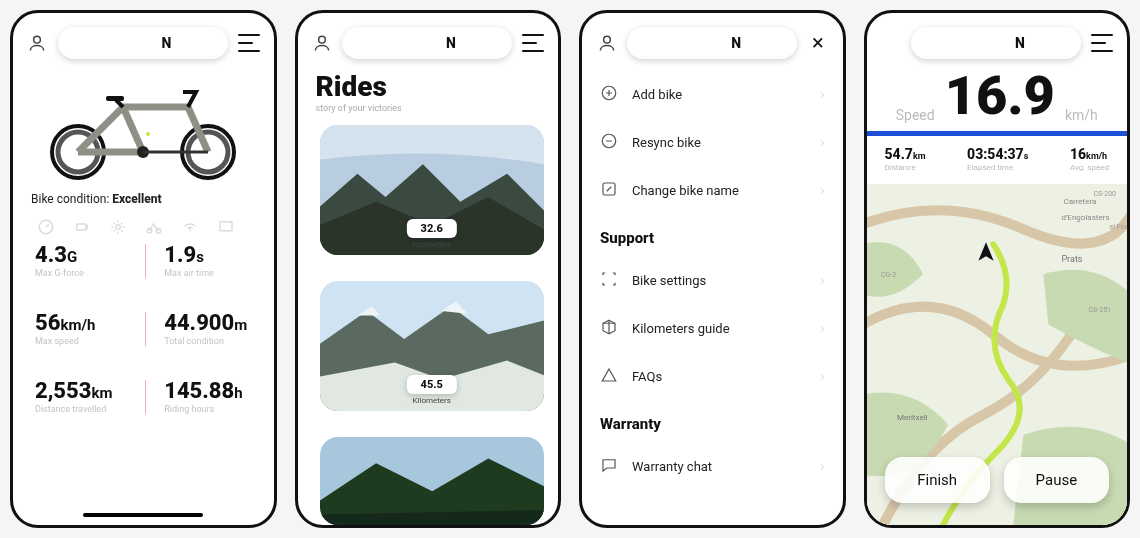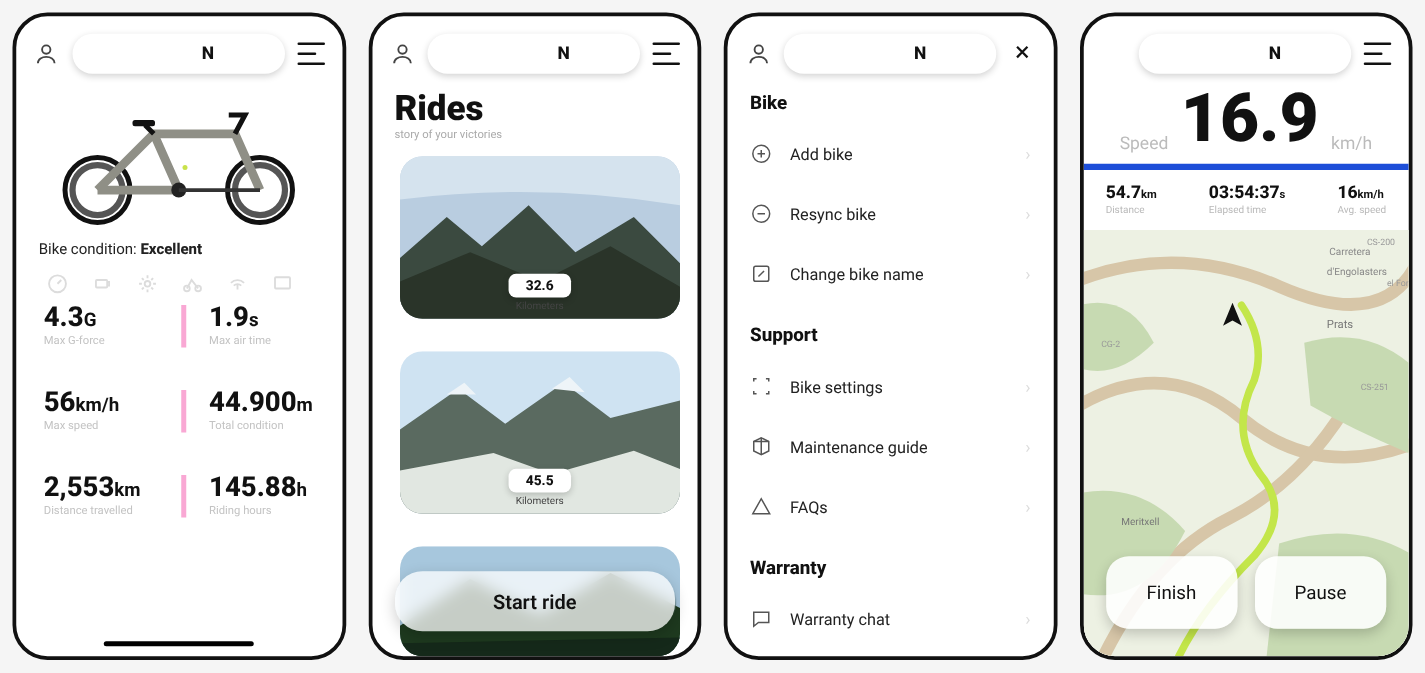--- a/index.html
+++ b/index.html
@@ -22,21 +22,21 @@
 .bike-illus{height:115px;display:flex;align-items:center;justify-content:center}
 .bike-illus svg{width:230px;height:110px}
 .condition{padding:8px 1px 6px 18px;font-size:12px;color:#222}
 .condition b{font-weight:800}
 .cond-icons{display:flex;gap:18px;padding:6px 0 8px 24px;color:#dcdcdc}
 .cond-icons .ic{width:18px;height:18px}
 .stats{display:grid;grid-template-columns:1fr 1fr;padding:0 18px 0 22px;row-gap:34px}
 .stat .v{font-size:22px;font-weight:800;color:#111;line-height:1}
 .stat .v .u{font-size:15px;font-weight:700}
 .stat .lab{font-size:9px;color:#c3c3c3;margin-top:2px}
-.divV{border-left:4px solid #f9a8d4;padding-left:18px}
+.divV{border-left:1px solid #f9a8d4;padding-left:18px}
 
 .rides-title{padding:4px 0 2px 18px}
 .rides-title h1{font-size:28px;font-weight:900;color:#111;line-height:1}
 .rides-title .sub{font-size:9px;color:#aaa;margin-top:2px}
 .ride-list{flex:1;overflow:hidden;display:flex;flex-direction:column;gap:26px;padding:10px 14px 0 22px}
 .ride-card{position:relative;border-radius:18px;overflow:hidden;height:145px}
 .ride-card.short{height:98px}
 .mtn{width:100%;height:100%}
 .ride-badge{position:absolute;bottom:6px;left:50%;transform:translateX(-50%);text-align:center}
 .ride-badge .b{background:#fff;border-radius:6px;padding:3px 14px;font-size:11px;font-weight:800;color:#111;box-shadow:0 2px 6px rgba(0,0,0,.2)}
@@ -56,21 +56,21 @@
 .speed-row .big{font-size:54px;font-weight:900;color:#111;line-height:1}
 .speed-row .r1{font-size:14px;color:#bbb}
 .meta-row{display:flex;justify-content:space-between;padding:10px 18px 12px 18px;border-top:5px solid #1d4ed8;margin-top:8px}
 .meta-row .m .v2{font-size:14px;font-weight:800;color:#111}
 .meta-row .m .v2 .u{font-size:9px;font-weight:700}
 .meta-row .m .l2{font-size:8px;color:#b9b9b9;margin-top:1px}
 .map{flex:1;position:relative;background:#eef3e6;overflow:hidden}
 .map svg{width:100%;height:100%}
 .map .cursor{position:absolute;top:55px;left:46%;transform:translateX(-50%)}
 .ride-ctrls{position:absolute;left:18px;right:18px;bottom:22px;display:flex;gap:14px}
-.ride-ctrls .btn{flex:1;height:58px;border-radius:18px;background:rgba(255,255,255,.88);box-shadow:0 4px 10px rgba(0,0,0,.2);display:flex;align-items:center;justify-content:center;font-size:15px;color:#111}
+.ride-ctrls .btn{flex:1;height:46px;border-radius:18px;background:rgba(255,255,255,.88);box-shadow:0 4px 10px rgba(0,0,0,.2);display:flex;align-items:center;justify-content:center;font-size:15px;color:#111}
 </style>
 </head>
 <body>
 
 <div class="phone">
   <div class="topbar">
     <div class="iconcircle">
       <svg viewBox="0 0 24 24" width="20" height="20" fill="none" stroke="currentColor" stroke-width="1.8">
           <circle cx="12" cy="8" r="4"></circle>
           <path d="M4 21c0-4 4-6 8-6s8 2 8 6"></path>
@@ -221,21 +221,20 @@
         </div>
     </div>
     <div class="ride-card short">
       <svg class="mtn" viewBox="0 0 240 98" preserveAspectRatio="xMidYMid slice">
         <rect width="240" height="98" fill="#a7c7dd"></rect>
         <path d="M0 70 L60 30 L120 60 L180 25 L240 55 L240 98 L0 98 Z" fill="#1e3a1f"></path>
         <path d="M0 85 L240 80 L240 98 L0 98 Z" fill="#15291a"></path>
       </svg>
     </div>
   </div>
-  <div class="start-ride">Start ride</div>
 </div>
 
 <div class="phone">
   <div class="topbar">
     <div class="iconcircle">
       <svg viewBox="0 0 24 24" width="20" height="20" fill="none" stroke="currentColor" stroke-width="1.8">
           <circle cx="12" cy="8" r="4"></circle>
           <path d="M4 21c0-4 4-6 8-6s8 2 8 6"></path>
         </svg>
     </div>
@@ -244,21 +243,20 @@
           <div class="l"></div>
           <div class="r"></div>
           <div class="t"><span>SIRYO</span><span class="dark">N</span></div>
         </div>
       </div>
     <div class="iconcircle">
         <div class="close-x">×</div>
       </div>
   </div>
   <div class="settings">
-    <div class="sect-h tight">Bike</div>
     <div class="s-row">
         <svg class="sicon" viewBox="0 0 24 24" fill="none" stroke="currentColor" stroke-width="1.6">
           <circle cx="12" cy="12" r="9"></circle>
           <path d="M12 8v8M8 12h8"></path>
         </svg>
         <div class="lab">Add bike</div>
         <div class="chev">›</div>
       </div>
     <div class="s-row">
         <svg class="sicon" viewBox="0 0 24 24" fill="none" stroke="currentColor" stroke-width="1.6">
@@ -283,21 +281,21 @@
           <path d="M7 4h-3v3M17 4h3v3M7 20h-3v-3M17 20h3v-3"></path>
         </svg>
         <div class="lab">Bike settings</div>
         <div class="chev">›</div>
       </div>
     <div class="s-row">
         <svg class="sicon" viewBox="0 0 24 24" fill="none" stroke="currentColor" stroke-width="1.6">
           <path d="M12 3l8 4v10l-8 4-8-4V7z"></path>
           <path d="M12 3v18M4 7l16 0"></path>
         </svg>
-        <div class="lab">Maintenance guide</div>
+        <div class="lab">Kilometers guide</div>
         <div class="chev">›</div>
       </div>
     <div class="s-row">
         <svg class="sicon" viewBox="0 0 24 24" fill="none" stroke="currentColor" stroke-width="1.6">
           <path d="M12 4l9 16H3z"></path>
         </svg>
         <div class="lab">FAQs</div>
         <div class="chev">›</div>
       </div>
 

